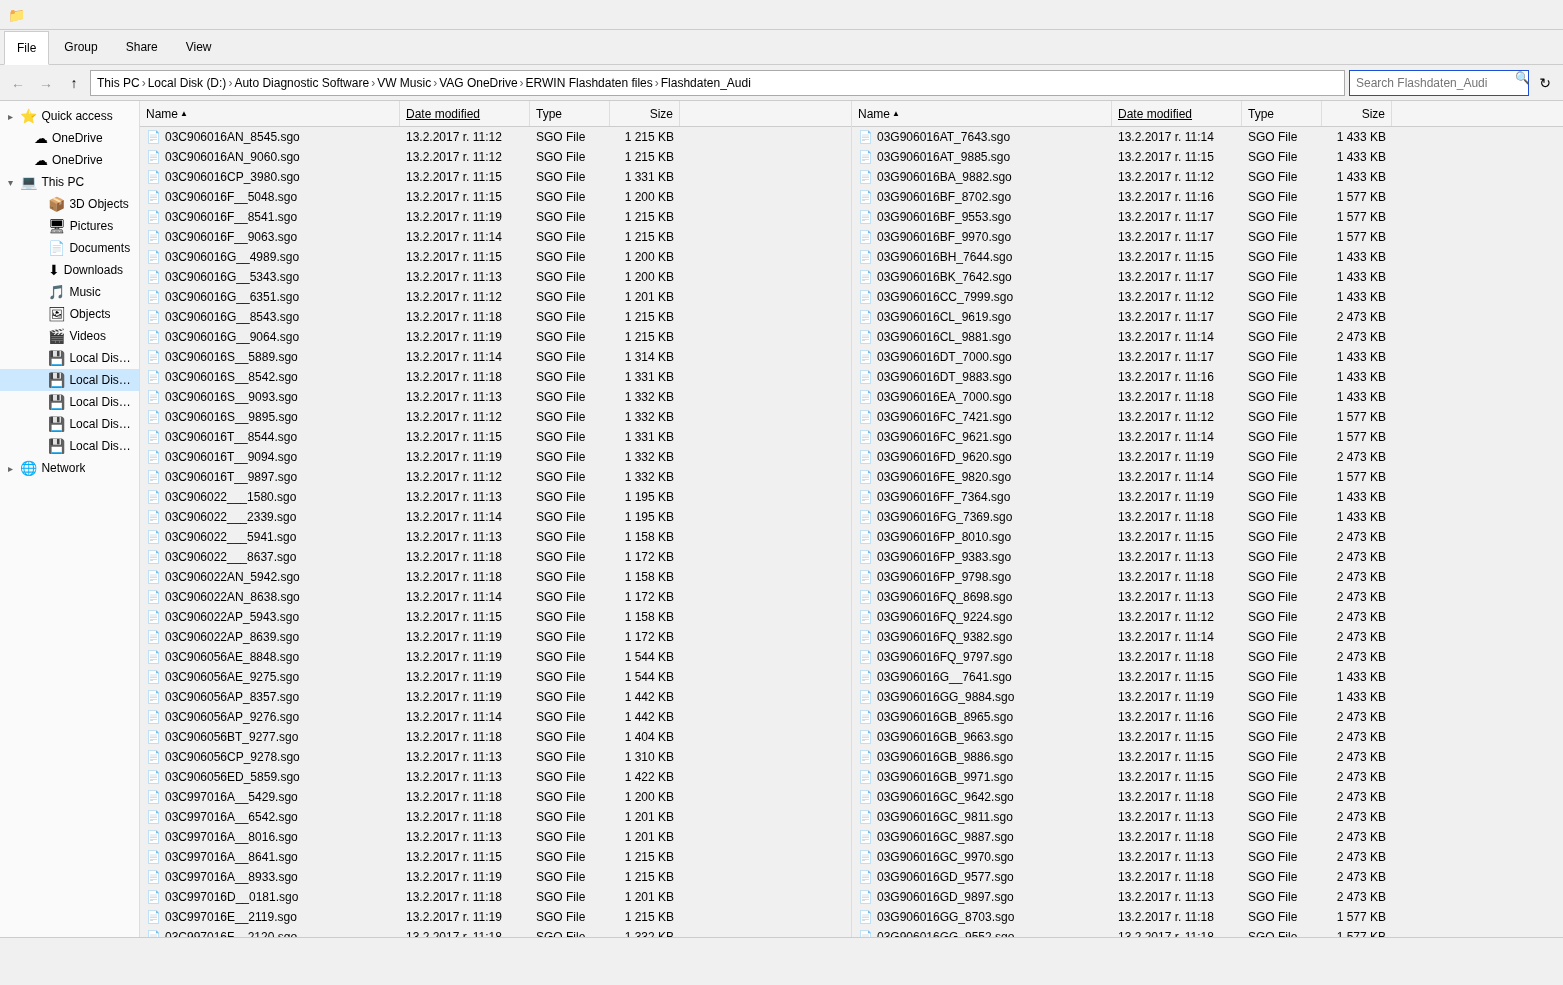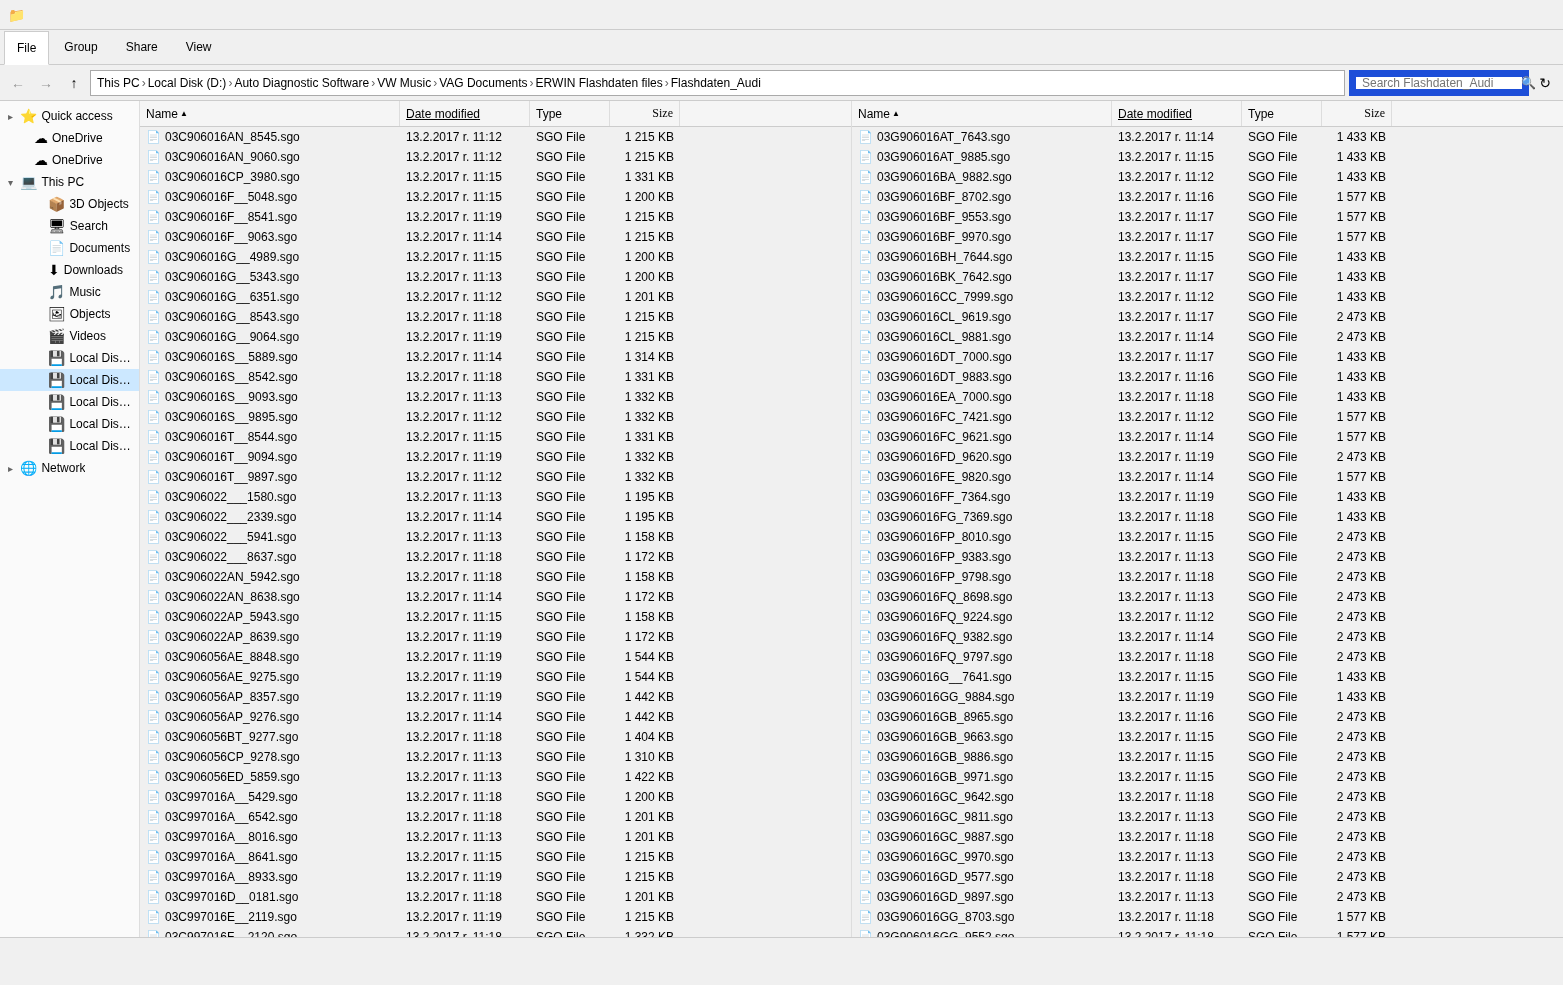--- a/index.html
+++ b/index.html
@@ -72,24 +72,23 @@
       align-items: center;
       padding: 0 6px;
       font-size: 12px;
       cursor: text;
     }
     .path-segment { color: #000; }
     .path-sep { color: #666; margin: 0 2px; }
     .search-box {
       width: 180px;
       height: 26px;
-      border: 7px solid #1d4ed8;
+      border: 1px solid #1d4ed8;
       background: #fff;
       display: flex;
-      align-items: center;
       padding: 0 6px;
       gap: 4px;
     }
     .search-box input {
       border: none; outline: none; background: transparent; font-size: 12px; flex: 1;
     }
     .refresh-btn {
       width: 24px; height: 24px;
       border: 1px solid transparent;
       background: transparent;
@@ -158,21 +157,21 @@
       padding: 0 6px;
       cursor: pointer;
       display: flex; align-items: center; gap: 2px;
       height: 100%;
       border-right: 1px solid #ddd;
       user-select: none;
     }
     .col-name { width: 260px; }
     .col-date { width: 130px; text-decoration: underline; }
     .col-type { width: 80px; }
-    .col-size { width: 70px; text-align: right; justify-content: flex-end; font-family: Liberation Serif, serif; }
+    .col-size { width: 70px; text-align: right; justify-content: flex-end; }
 
     
     .file-row {
       display: flex;
       align-items: center;
       height: 20px;
       font-size: 12px;
       cursor: pointer;
       border-bottom: 1px solid transparent;
     }
@@ -229,21 +228,21 @@
   <button class="nav-btn">↑</button>
   <div class="address-path">
     <span class="path-segment">This PC</span>
     <span class="path-sep"> › </span>
     <span class="path-segment">Local Disk (D:)</span>
     <span class="path-sep"> › </span>
     <span class="path-segment">Auto Diagnostic Software</span>
     <span class="path-sep"> › </span>
     <span class="path-segment">VW Music</span>
     <span class="path-sep"> › </span>
-    <span class="path-segment">VAG Documents</span>
+    <span class="path-segment">VAG OneDrive</span>
     <span class="path-sep"> › </span>
     <span class="path-segment">ERWIN Flashdaten files</span>
     <span class="path-sep"> › </span>
     <span class="path-segment">Flashdaten_Audi</span>
   </div>
   <div class="search-box">
     <input type="text" placeholder="Search Flashdaten_Audi" style="">
     <span>🔍</span>
   </div>
   <button class="refresh-btn">↻</button>
@@ -273,21 +272,21 @@
         <span class="label">This PC</span>
       </div>
       <div class="sidebar-item" style="padding-left: 36px;">
         <span class="expand-arrow"> </span>
         <span class="icon">📦</span>
         <span class="label">3D Objects</span>
       </div>
       <div class="sidebar-item" style="padding-left: 36px;">
         <span class="expand-arrow"> </span>
         <span class="icon">🖥</span>
-        <span class="label">Search</span>
+        <span class="label">Pictures</span>
       </div>
       <div class="sidebar-item" style="padding-left: 36px;">
         <span class="expand-arrow"> </span>
         <span class="icon">📄</span>
         <span class="label">Documents</span>
       </div>
       <div class="sidebar-item" style="padding-left: 36px;">
         <span class="expand-arrow"> </span>
         <span class="icon">⬇</span>
         <span class="label">Downloads</span>

